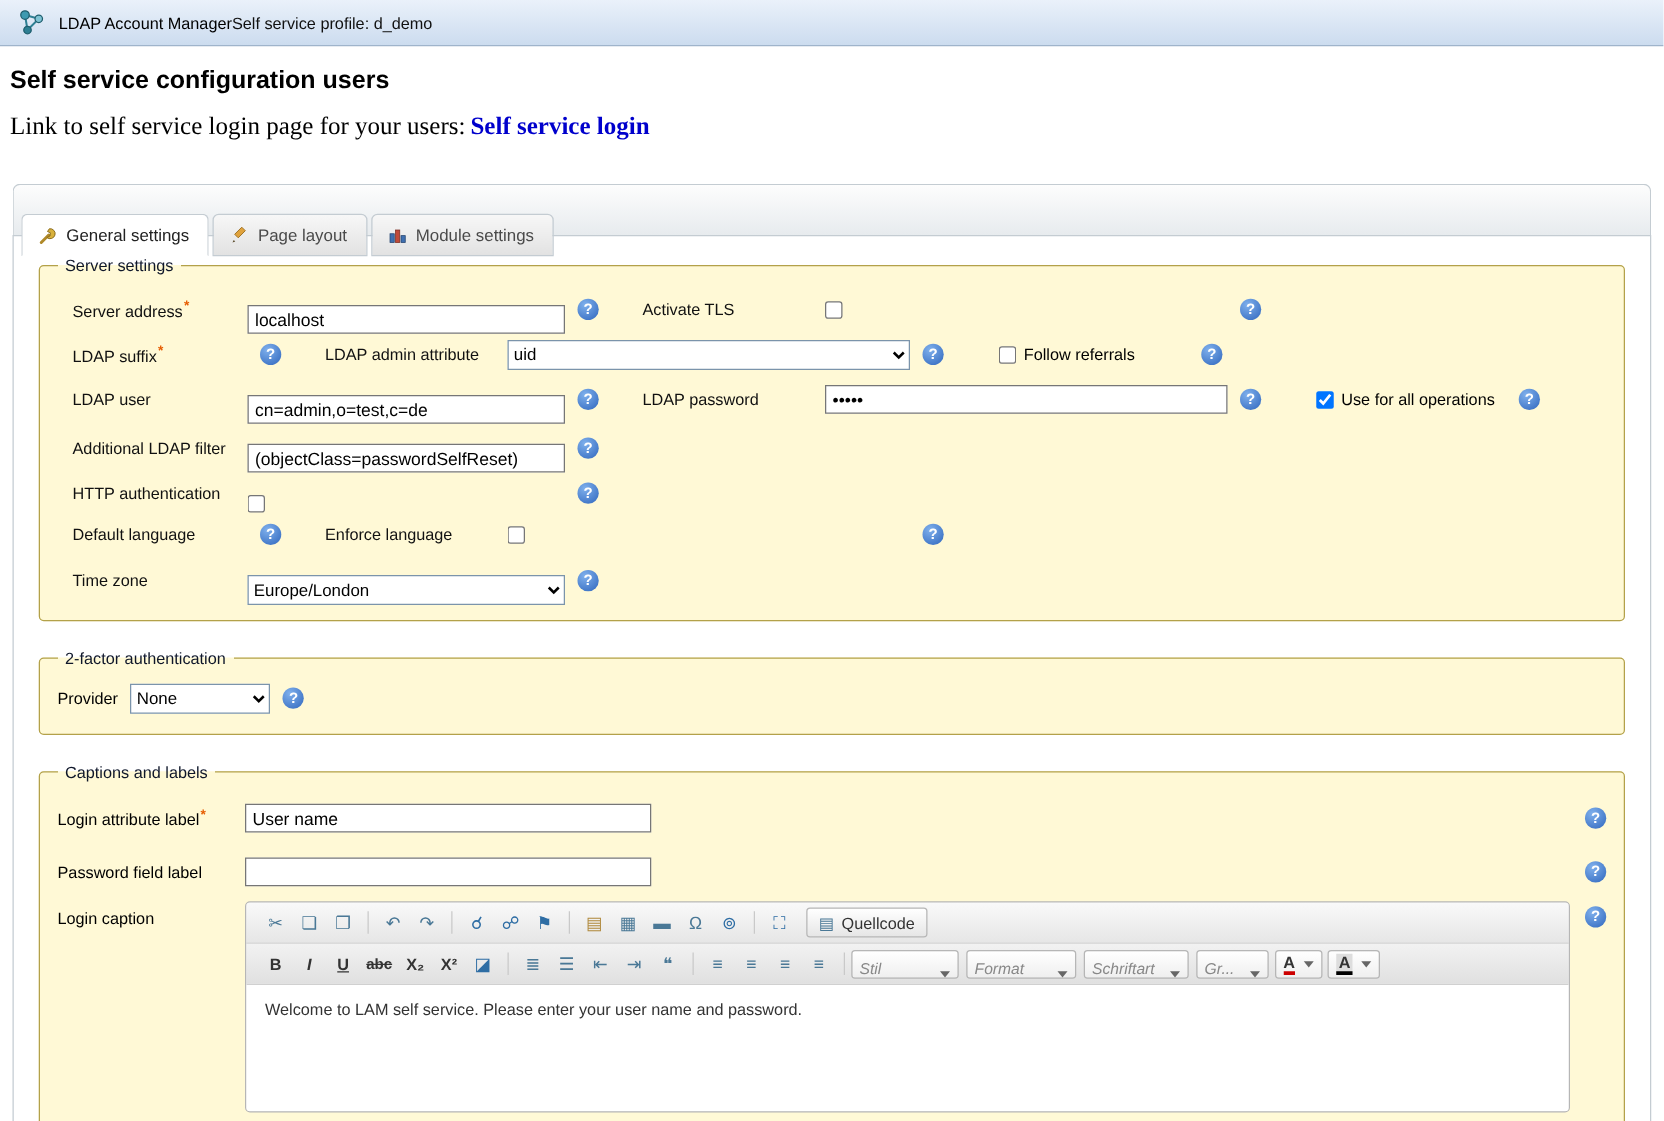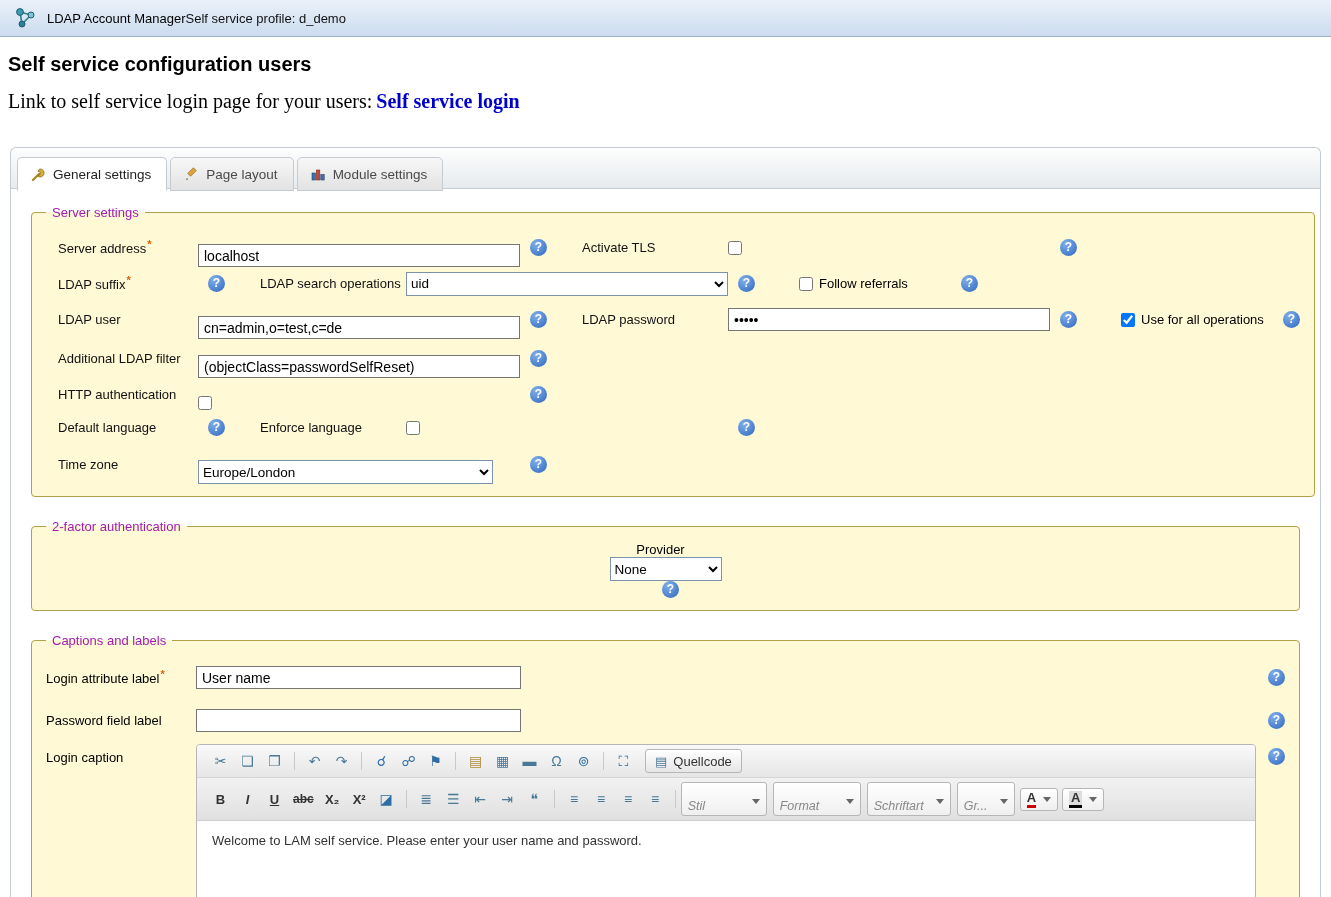--- a/index.html
+++ b/index.html
@@ -16,53 +16,53 @@
 
   
   h1.page-title { font-size:20px; font-weight:bold; margin:16px 8px 14px 8px; }
   .intro { font-family:"Liberation Serif",serif; font-size:20px; margin:0 8px 34px 8px; }
   .intro a { color:#0000cc; font-weight:bold; text-decoration:none; margin-left:4px; }
 
   
   .tabs-wrap { margin:0 10px; }
   .tabs-bar { background:linear-gradient(#fdfdfd,#e7ebee); border:1px solid #c4ccd2; border-bottom:none;
               border-radius:6px 6px 0 0; padding:6px 6px 0 6px; display:flex; gap:3px; align-items:flex-end; }
-  .tab { position:relative; top:3px; display:flex; align-items:center; gap:7px; padding:8px 15px 8px 12px;
+  .tab { position:relative; top:17px; display:flex; align-items:center; gap:7px; padding:8px 15px 8px 12px;
          border:1px solid #c4ccd2; border-radius:5px 5px 0 0; background:linear-gradient(#f7f7f7,#e2e2e2);
          color:#4a4a4a; cursor:pointer; font-size:13.5px; }
   .tab.active { background:#fff; color:#222; border-bottom-color:#fff; z-index:2; }
   .tab-icon { width:16px; height:16px; display:inline-flex; align-items:center; justify-content:center; }
 
   .panel { border:1px solid #c4ccd2; border-top:1px solid #c4ccd2; background:#fff; padding:16px 20px 40px 20px; min-height:720px; }
 
   
   fieldset { border:1px solid #b3a14a; background:#fff9d6; border-radius:4px; margin:0 0 22px 0; padding:8px 14px 12px 14px; }
-  legend { padding:0 6px; font-size:13px; color:#a21caf; }
+  legend { padding:0 6px; font-size:13px; color:#0f172a; }
 
   .row { display:flex; align-items:center; min-height:33px; }
   .lbl { width:140px; flex:none; color:#111;margin-left:12px; }
   .req { color:#e65c00; font-weight:bold; vertical-align:super; font-size:11px; margin-left:1px; }
-  .lctl { width:322px; flex:none; display:flex; align-items:center;margin-top:16px; }
+  .lctl { width:254px; flex:none; display:flex; align-items:center;margin-top:16px; }
   .rlbl { width:146px; flex:none; margin-left:35px; color:#111; }
   .rctl { width:322px; flex:none; display:flex; align-items:center; }
   .extra { margin-left:44px; display:flex; align-items:center; flex:none; }
   .extra .cbl { width:132px; margin-left:6px; }
 
   input[type=text], input[type=password] { height:23px; border:1px solid #767676; background:#fff; padding:2px 5px;
         font-family:"Liberation Sans",sans-serif; font-size:14px; width:100%; }
   select { height:24px; border:1px solid #7b94ab; background:#fff; font-family:"Liberation Sans",sans-serif; font-size:13.5px; }
   .w205 { width:205px; } .w295 { width:295px; } .w322 { width:322px; } .w112 { width:112px; }
   input[type=checkbox] { width:14px; height:14px; margin:0; }
 
   .help { width:17px; height:17px; flex:none; border-radius:50%; margin-left:10px;
           background:radial-gradient(circle at 35% 28%, #7fb0ec, #2f66bd); color:#fff; font-weight:bold;
           font-size:12px; line-height:17px; text-align:center; cursor:pointer; user-select:none; }
 
   
-  .prow { display:flex; align-items:center; min-height:33px;flex-direction:column; }
+  .prow { display:flex; align-items:center; min-height:33px; }
   .plbl { margin-right:10px; }
 
   
   .crow { display:flex; align-items:center; min-height:43px; }
   .clbl { width:150px; flex:none; }
   .cinp { width:325px; flex:none; }
   .crow .help.far { margin-left:auto; }
   .crow.top { align-items:flex-start; }
   .crow.top .clbl { padding-top:8px; }
 
@@ -74,21 +74,21 @@
   .sep { width:1px; height:18px; background:#c9c9c9; margin:0 2px; }
   .btn { min-width:25px; height:24px; padding:0 3px; display:flex; align-items:center; justify-content:center;
          border:1px solid transparent; border-radius:3px; color:#4a7896; font-size:14px; cursor:pointer; user-select:none; }
   .btn.txt { color:#333; font-weight:bold; font-size:13px; }
   .btn.blue { color:#2e6da4; }
   .btn.gold { color:#b08a3e; }
   .btn.strike { text-decoration:line-through; font-weight:bold; color:#333; font-size:12px; }
   .btn-src { display:flex; align-items:center; gap:6px; height:24px; padding:0 9px; margin-left:4px;
              border:1px solid #b6b6b6; border-radius:3px; background:linear-gradient(#ffffff,#e6e6e6);
              color:#333; font-size:13px; cursor:pointer; }
-  .combo { display:flex; align-items:flex-start; justify-content:space-between; height:23px; padding:16px 6px;
+  .combo { display:flex; align-items:flex-end; justify-content:space-between; height:23px; padding:0 6px;
            border:1px solid #b6b6b6; border-radius:3px; background:linear-gradient(#ffffff,#efefef);
            color:#888; font-style:italic; font-size:12.5px; margin:0 3px; cursor:pointer; }
   .combo .arr, .colorbtn .arr { width:0; height:0; border-left:4px solid transparent; border-right:4px solid transparent;
          border-top:5px solid #666; margin-left:7px; }
   .cw86 { width:86px; } .cw88 { width:88px; } .cw84 { width:84px; } .cw58 { width:58px; }
   .colorbtn { display:flex; align-items:center; height:23px; padding:0 6px; border:1px solid #b6b6b6; border-radius:3px;
               background:linear-gradient(#ffffff,#efefef); margin:0 2px; cursor:pointer; }
   .colorbtn .A { font-weight:bold; color:#333; font-size:13px; border-bottom:3px solid #c00; line-height:14px; }
   .colorbtn.bg .A { border-bottom-color:#000; background:#ddd; padding:0 2px; }
 
@@ -168,21 +168,21 @@
           <span class="rlbl">Activate TLS</span>
           <span class="rctl">
               <input type="checkbox" style="">
             </span>
           <span class="help">?</span>
         </div>
 
         <div class="row">
           <span class="lbl"><span>LDAP suffix</span><span class="req">*</span></span>
           <span class="help">?</span>
-          <span class="rlbl">LDAP search operations</span>
+          <span class="rlbl">LDAP admin attribute</span>
           <span class="rctl">
             <select class="w322">
               <option>uid</option>
             </select>
           </span>
           <span class="help">?</span>
           <span class="extra">
             <input type="checkbox" style="">
             <span class="cbl">Follow referrals</span>
             <span class="help">?</span>

